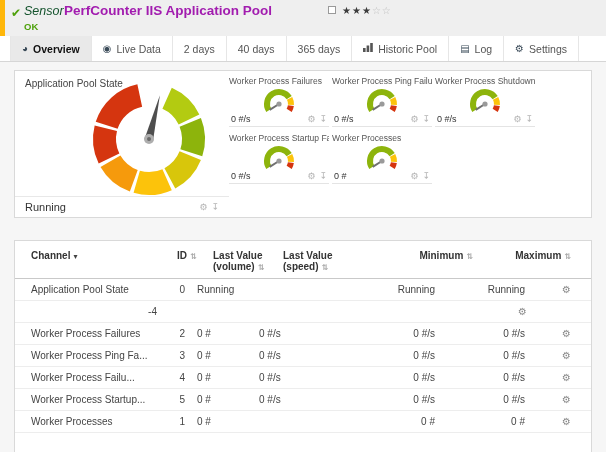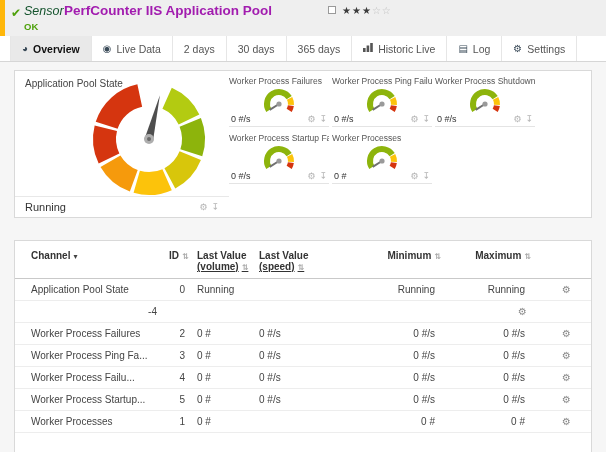--- a/index.html
+++ b/index.html
@@ -34,22 +34,22 @@
 
   .mini-grid{position:absolute;left:214px;top:5px;width:318px;display:flex;flex-wrap:wrap;}
   .mini-cell{width:100px;margin-right:3px;margin-bottom:6px;}
   .mini-title{font-size:8.5px;color:#555;white-space:nowrap;overflow:hidden;height:11px;}
   .mini-gauge{display:block;width:100px;height:26px;}
   .mini-footer{display:flex;justify-content:space-between;align-items:center;border-bottom:1px solid #e4e4e4;font-size:9px;color:#333;padding:1px 2px 2px 2px;}
 
   
   .table-panel{position:absolute;left:14px;top:240px;width:578px;height:212px;background:#fff;border:1px solid #d9d9d9;border-bottom:none;box-sizing:border-box;}
   .thead,.trow{display:grid;grid-template-columns:138px 28px 62px 64px 118px 90px 1fr;padding:0 16px;}
-  .thead{padding-top:9px;padding-bottom:6px;border-bottom:1px solid #c9c9c9;font-size:10px;font-weight:bold;color:#333;align-items:start;}
-  .thead .sub{font-weight:bold;text-decoration:underline;}
+  .thead{padding-top:9px;padding-bottom:6px;border-bottom:1px solid #c9c9c9;font-size:10px;font-weight:bold;color:#333;align-items:start;gap:8px;}
+  .thead .sub{font-weight:bold;}
   .trow{height:21px;align-items:center;font-size:10px;color:#444;border-bottom:1px solid #ededed;cursor:pointer;}
   .c-id{text-align:right;padding-right:12px;}
   .c-min,.c-max{text-align:right;padding-right:6px;}
   .c-gear{text-align:right;padding-right:4px;}
   .h-min,.h-max{text-align:right;}
   .h-gear{text-align:right;}
   .sort{color:#a8a8a8;font-size:8px;margin-left:3px;cursor:pointer;}
   .sorta{color:#444;font-size:8px;margin-left:3px;cursor:pointer;}
   .rowgear{color:#8a8a8a;font-size:10px;cursor:pointer;}
   .ch-name{white-space:nowrap;overflow:hidden;}
@@ -73,32 +73,32 @@
     <span>Overview</span>
   </div>
   <div class="tab">
     <span class="tab-ic">◉</span>
     <span>Live Data</span>
   </div>
   <div class="tab">
     <span>2 days</span>
   </div>
   <div class="tab">
-    <span>30 days</span>
+    <span>40 days</span>
   </div>
   <div class="tab">
     <span>365 days</span>
   </div>
   <div class="tab">
     <span class="tab-ic"><svg width="10" height="9" viewBox="0 0 10 9">
           <rect x="0" y="5" width="2.6" height="4" fill="#555"></rect>
           <rect x="3.6" y="2.5" width="2.6" height="6.5" fill="#555"></rect>
           <rect x="7.2" y="0" width="2.6" height="9" fill="#555"></rect>
         </svg></span>
-    <span>Historic Live</span>
+    <span>Historic Pool</span>
   </div>
   <div class="tab">
     <span class="tab-ic">▤</span>
     <span>Log</span>
   </div>
   <div class="tab">
     <span class="tab-ic">⚙</span>
     <span>Settings</span>
   </div>
 </div>

